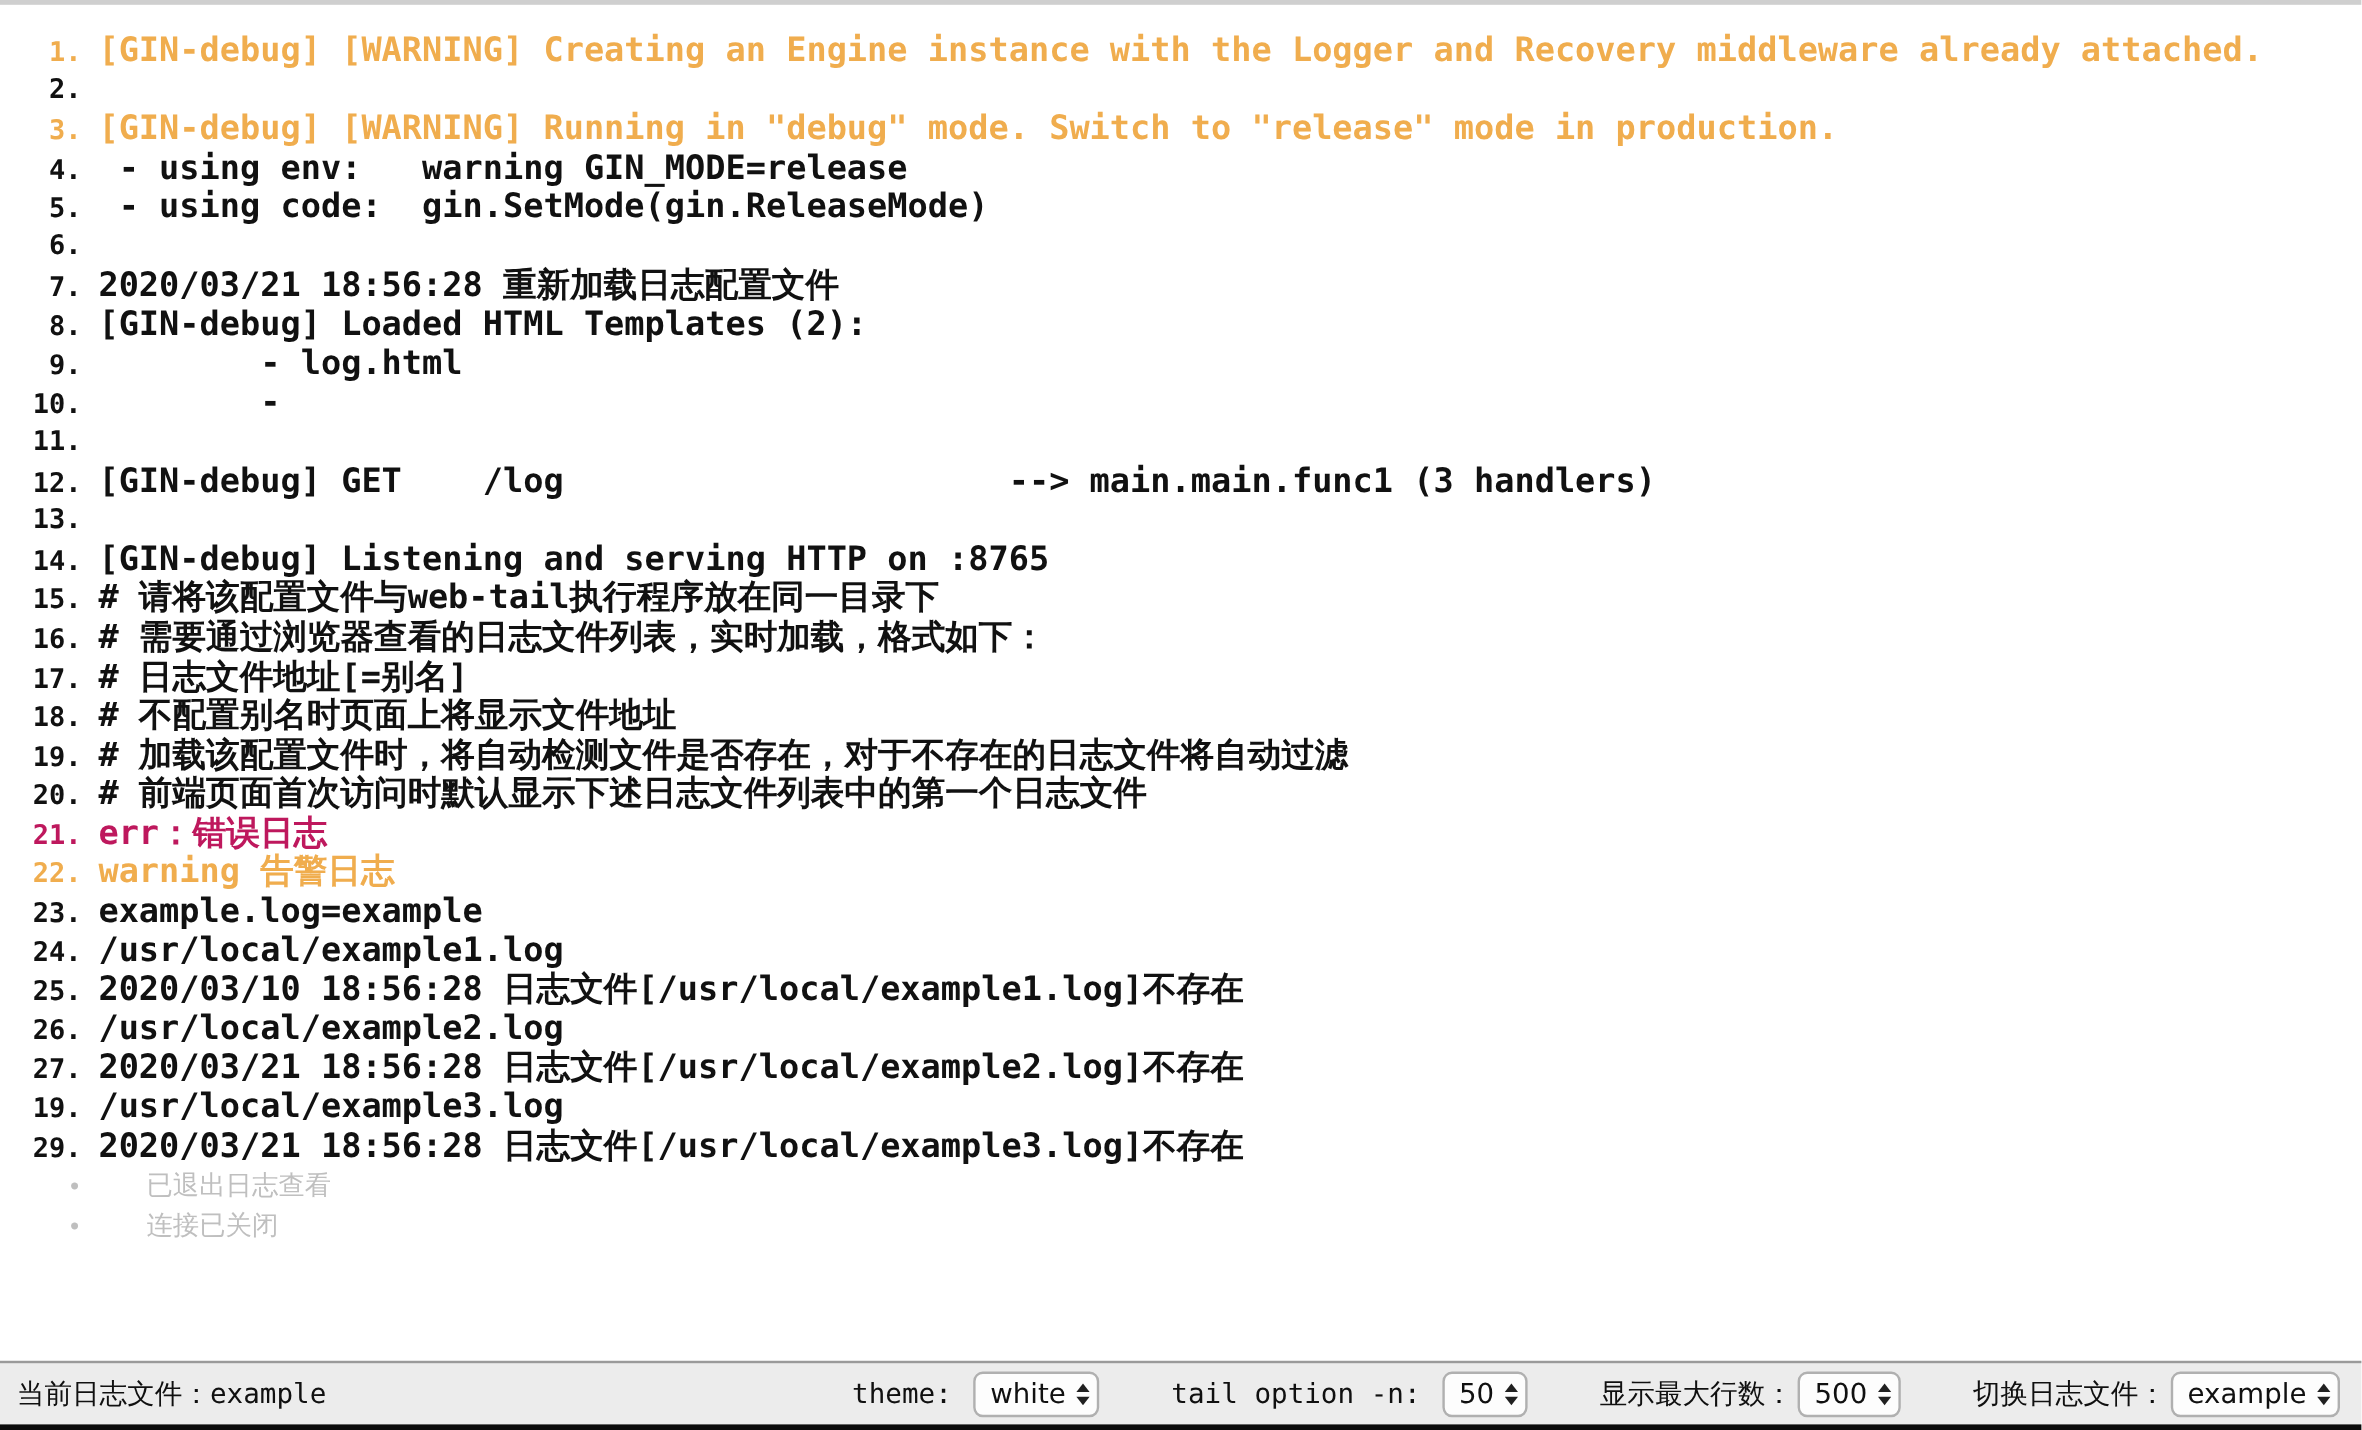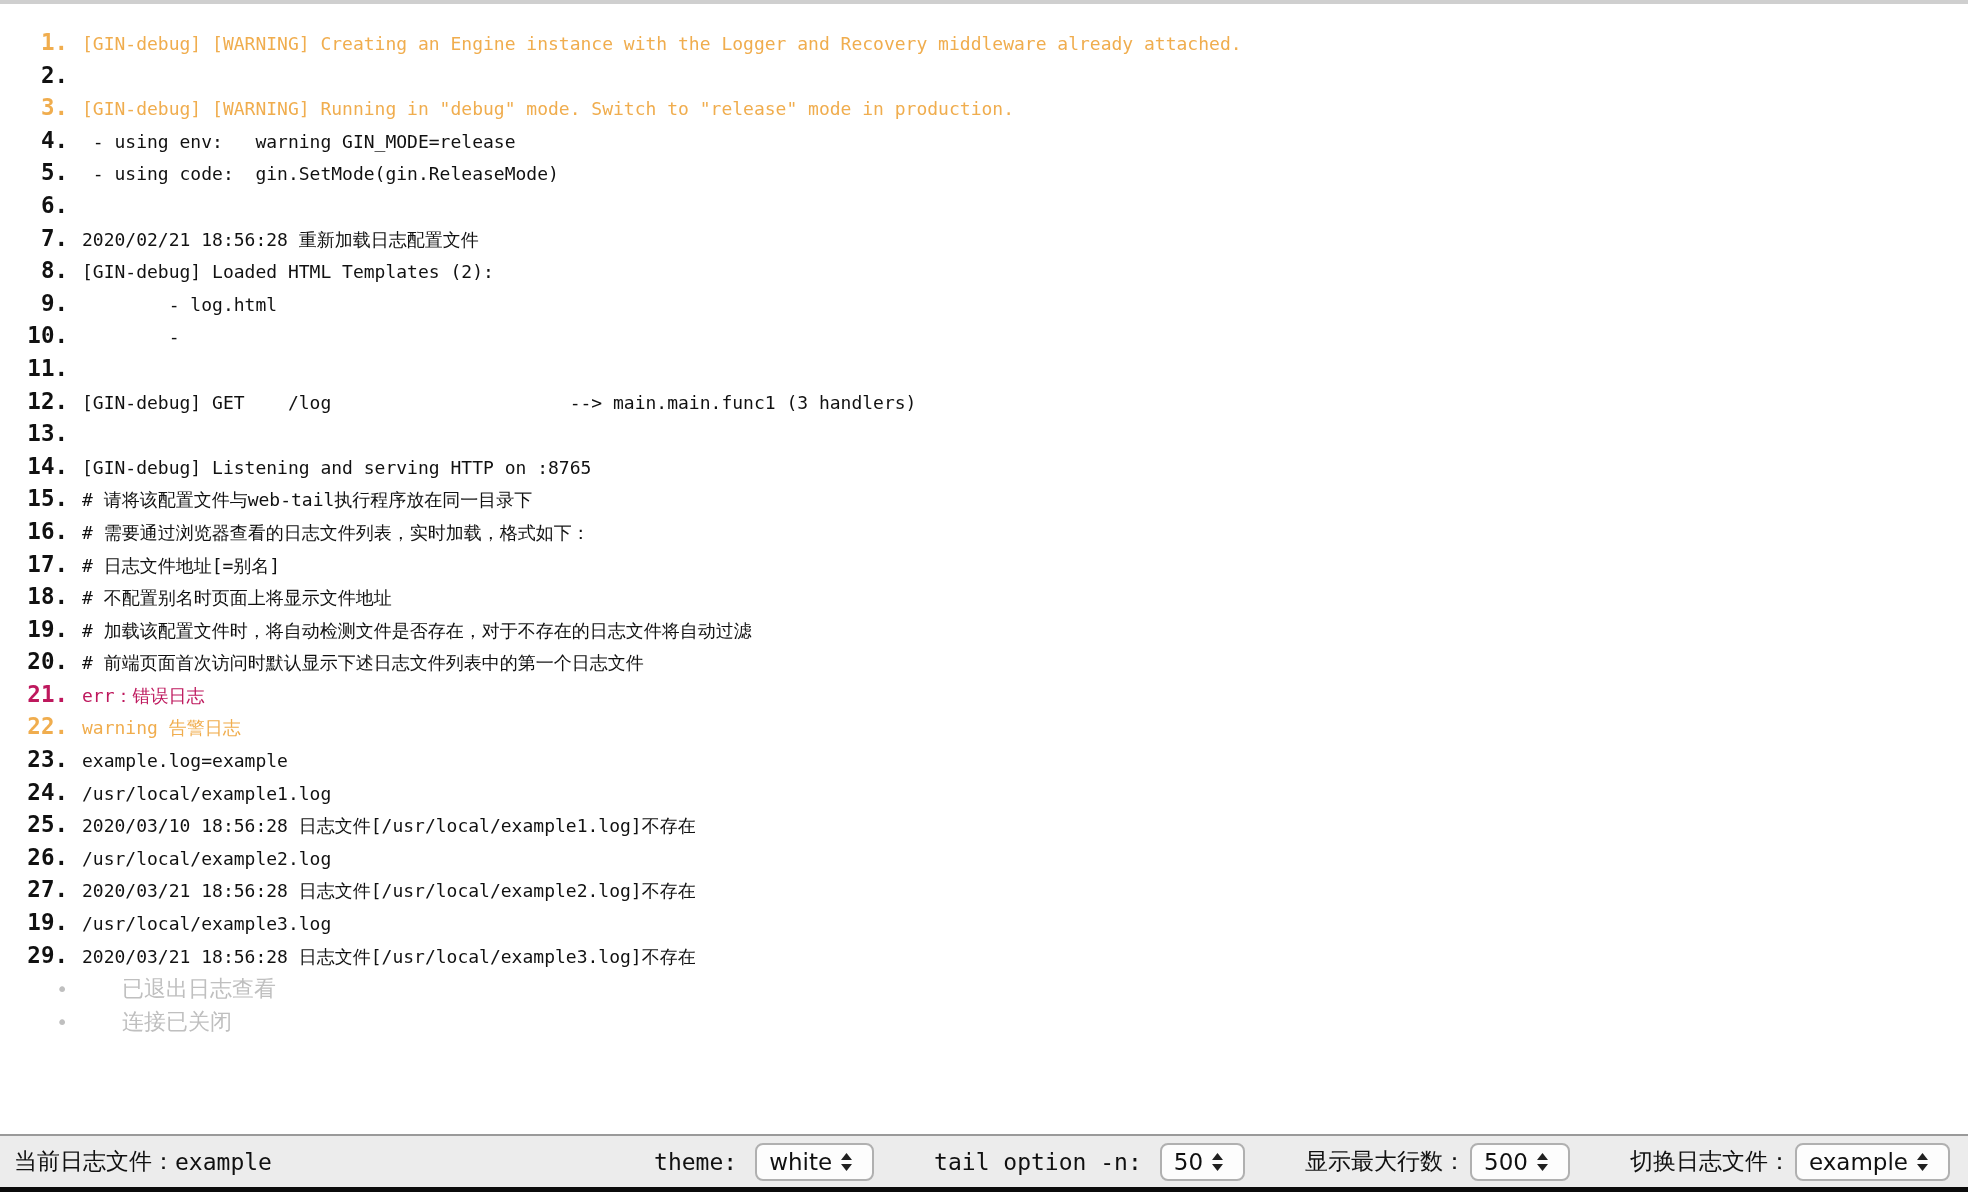--- a/index.html
+++ b/index.html
@@ -73,22 +73,22 @@
     padding-right: 8px;
     font-size: 22.5px;
     font-weight: 700;
     color: #111111;
     -webkit-user-select: none;
     user-select: none;
   }
 
   .lt {
     padding-left: 6px;
-    font-size: 18px;
-    font-weight: 400;
+    font-size: 28px;
+    font-weight: 700;
   }
 
   .log-line.warn .ln,
   .log-line.warn .lt { color: #f0ad4e; }
 
   .log-line.err .ln,
   .log-line.err .lt { color: #be185d; }
 
   
   .status-list {
@@ -152,21 +152,21 @@
     white-space: pre;
   }
 
   .spacer-flex { flex: 1 1 auto; }
 
   .select-box {
     display: inline-flex;
     align-items: center;
     justify-content: space-between;
     height: 38px;
-    padding: 0 19px 0 12px;
+    padding: 0 5px 0 12px;
     margin: 0 4px;
     background: #fdfdfd;
     border: 2px solid #b0b0b0;
     border-radius: 8px;
     box-sizing: border-box;
     cursor: pointer;
     font-size: 23px;
     color: #101010;
     font-family: "DejaVu Sans", "Liberation Sans", sans-serif;
   }
@@ -206,21 +206,21 @@
   </div>
 
   <div class="log-area">
     <div id="log-lines">
         <div class="log-line warn"><span class="ln">1.</span><span class="lt">[GIN-debug] [WARNING] Creating an Engine instance with the Logger and Recovery middleware already attached.</span></div>
         <div class="log-line"><span class="ln">2.</span><span class="lt"></span></div>
         <div class="log-line warn"><span class="ln">3.</span><span class="lt">[GIN-debug] [WARNING] Running in "debug" mode. Switch to "release" mode in production.</span></div>
         <div class="log-line"><span class="ln">4.</span><span class="lt"> - using env:   warning GIN_MODE=release</span></div>
         <div class="log-line"><span class="ln">5.</span><span class="lt"> - using code:  gin.SetMode(gin.ReleaseMode)</span></div>
         <div class="log-line"><span class="ln">6.</span><span class="lt"></span></div>
-        <div class="log-line"><span class="ln">7.</span><span class="lt">2020/02/21 18:56:28 重新加载日志配置文件</span></div>
+        <div class="log-line"><span class="ln">7.</span><span class="lt">2020/03/21 18:56:28 重新加载日志配置文件</span></div>
         <div class="log-line"><span class="ln">8.</span><span class="lt">[GIN-debug] Loaded HTML Templates (2):</span></div>
         <div class="log-line"><span class="ln">9.</span><span class="lt">        - log.html</span></div>
         <div class="log-line"><span class="ln">10.</span><span class="lt">        -</span></div>
         <div class="log-line"><span class="ln">11.</span><span class="lt"></span></div>
         <div class="log-line"><span class="ln">12.</span><span class="lt">[GIN-debug] GET    /log                      --&gt; main.main.func1 (3 handlers)</span></div>
         <div class="log-line"><span class="ln">13.</span></div>
         <div class="log-line"><span class="ln">14.</span><span class="lt">[GIN-debug] Listening and serving HTTP on :8765</span></div>
         <div class="log-line"><span class="ln">15.</span><span class="lt"># 请将该配置文件与web-tail执行程序放在同一目录下</span></div>
         <div class="log-line"><span class="ln">16.</span><span class="lt"># 需要通过浏览器查看的日志文件列表，实时加载，格式如下：</span></div>
         <div class="log-line"><span class="ln">17.</span><span class="lt"># 日志文件地址[=别名]</span></div>

